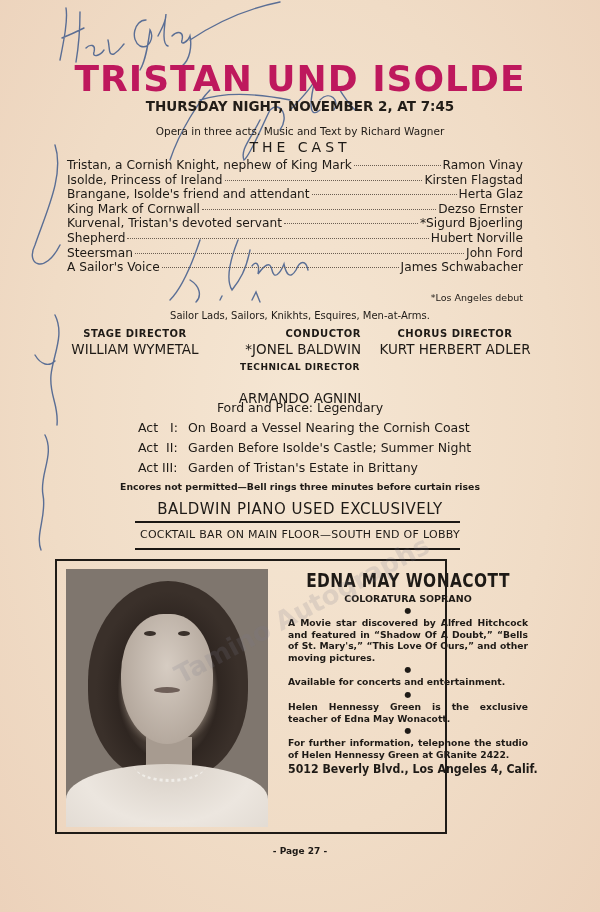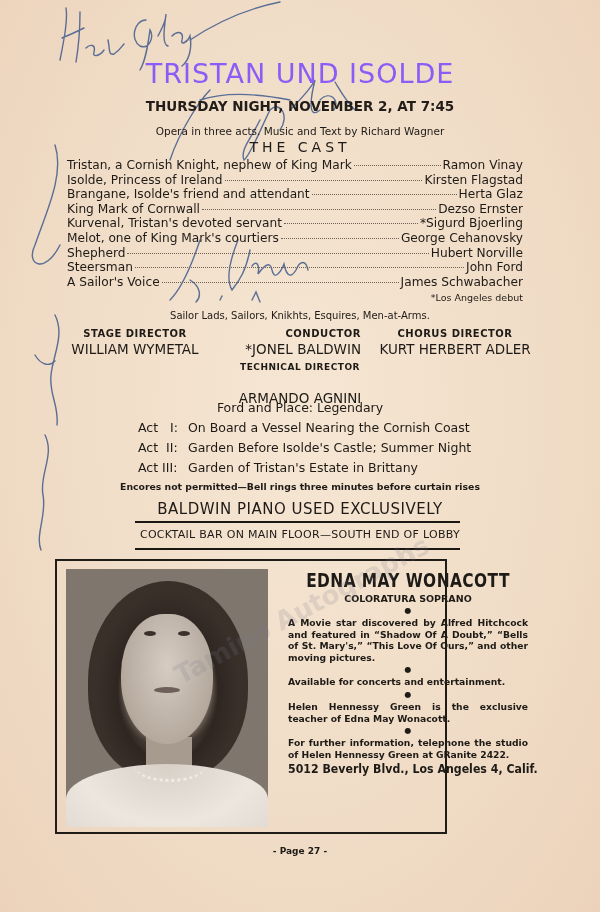--- a/index.html
+++ b/index.html
@@ -5,21 +5,21 @@
   html, body { margin:0; padding:0; }
   body {
     width:600px; height:912px; overflow:hidden;
     background: radial-gradient(ellipse at 50% 45%, #f5e6d3 0%, #f0dcc6 60%, #ecd2bb 100%);
     font-family: "DejaVu Sans", sans-serif;
     color:#1e1a16;
     position:relative;
   }
   .page { position:absolute; left:0; top:0; width:600px; height:912px; }
   .center { position:absolute; left:0; width:600px; text-align:center; }
-  .title { top:58px; font-size:27px; letter-spacing:1px; font-weight:400; color:#8b5cf6; }
+  .title { top:58px; font-size:36px; letter-spacing:1px; font-weight:700; color:#be185d; }
   .date { top:98px; font-size:13.5px; font-weight:700; color:#221d18; }
   .credit { top:125px; font-size:10.5px; }
   .cast-h { top:139px; font-size:14px; letter-spacing:4px; }
 
   .cast { position:absolute; left:67px; top:158px; width:456px; }
   .cast-row { display:flex; align-items:baseline; height:14.6px; font-size:12.2px; line-height:14.6px; }
   .cast-row .role { white-space:nowrap; }
   .cast-row .dots { flex:1; border-bottom:1px dotted #6b5e52; margin:0 2px; position:relative; top:-3px; }
   .cast-row .actor { white-space:nowrap; }
   .debut { position:absolute; right:77px; top:292px; font-size:9.5px; }
@@ -112,25 +112,20 @@
         <span class="role">King Mark of Cornwall</span>
         <span class="dots"></span>
         <span class="actor">Dezso Ernster</span>
       </div>
     <div class="cast-row">
         <span class="role">Kurvenal, Tristan's devoted servant</span>
         <span class="dots"></span>
         <span class="actor">*Sigurd Bjoerling</span>
       </div>
     <div class="cast-row">
-        <span class="role">Melot, one of King Mark's courtiers</span>
-        <span class="dots"></span>
-        <span class="actor">George Cehanovsky</span>
-      </div>
-    <div class="cast-row">
         <span class="role">Shepherd</span>
         <span class="dots"></span>
         <span class="actor">Hubert Norville</span>
       </div>
     <div class="cast-row">
         <span class="role">Steersman</span>
         <span class="dots"></span>
         <span class="actor">John Ford</span>
       </div>
     <div class="cast-row">

